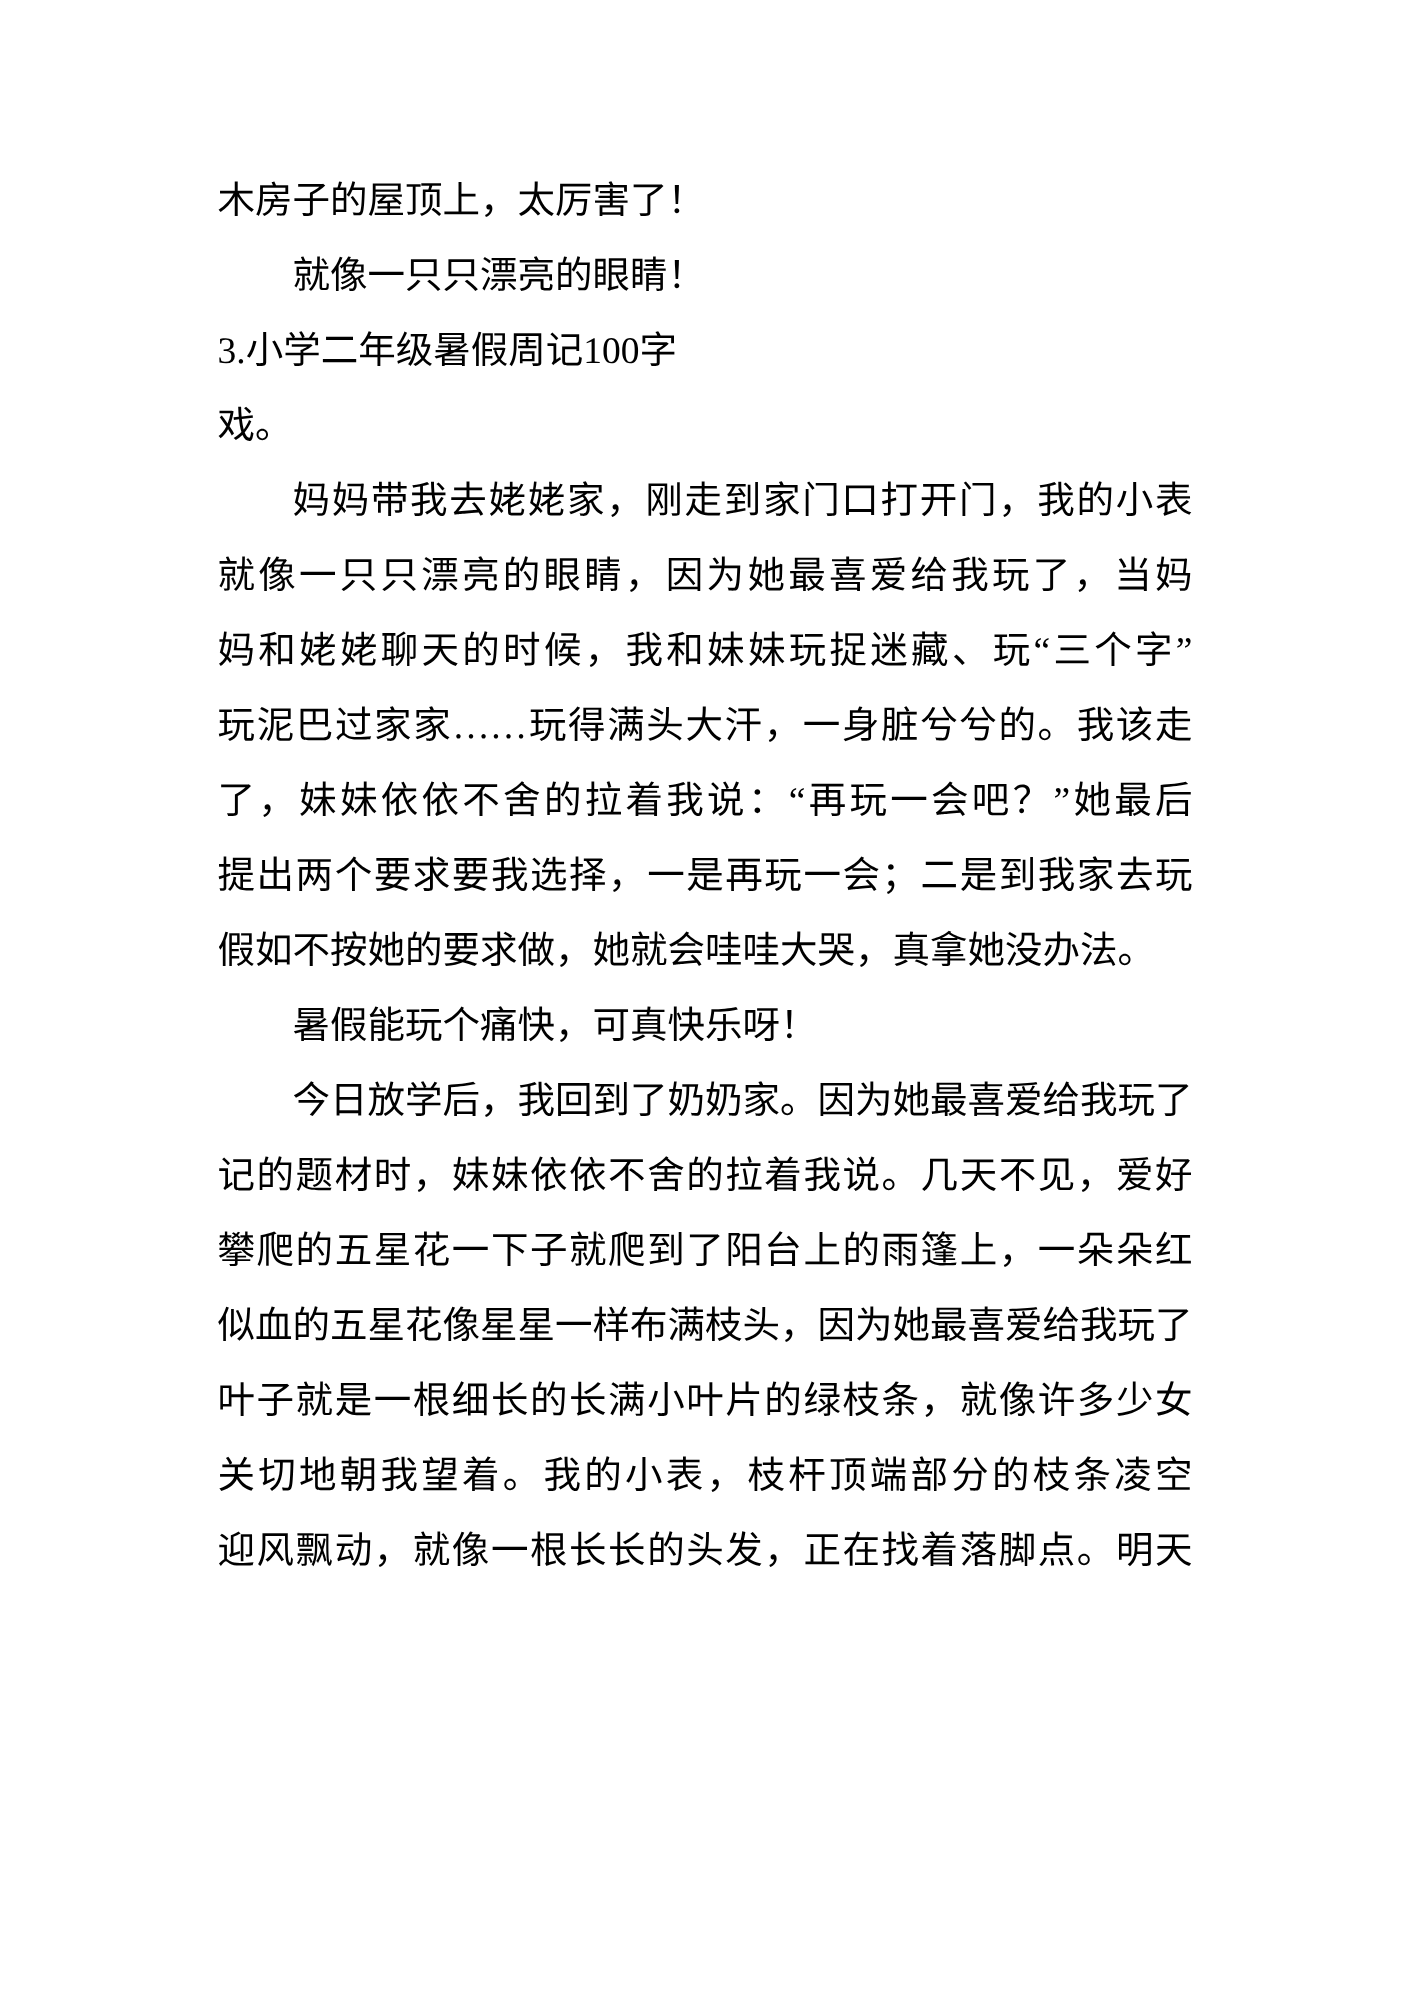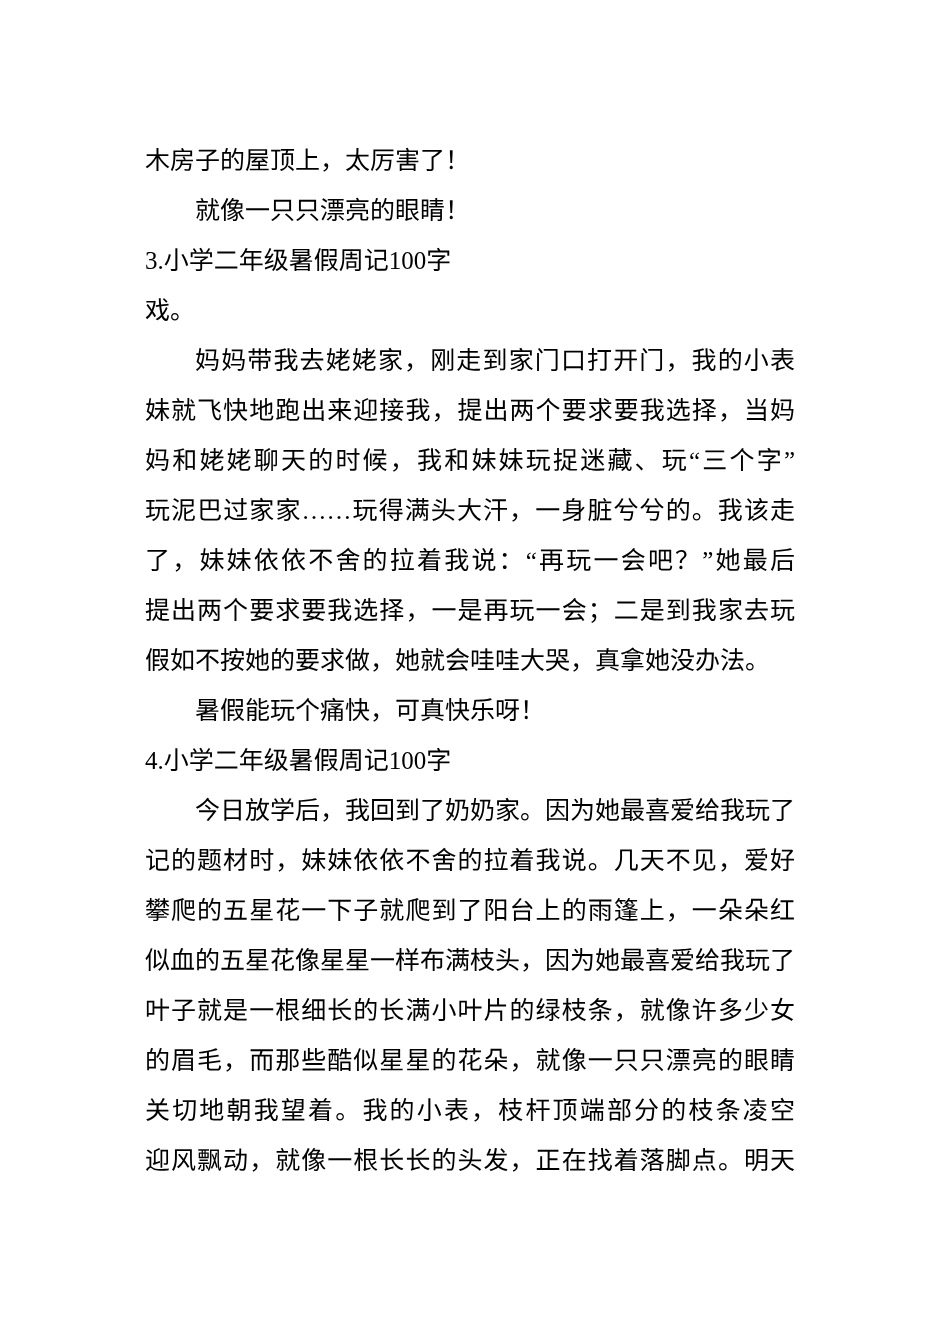--- a/index.html
+++ b/index.html
@@ -14,21 +14,21 @@
   }
   .page {
     position: relative;
     width: 950px;
     height: 1344px;
     background: #ffffff;
   }
   .text-block {
     position: absolute;
     left: 145px;
-    top: 136px;
+    top: 110px;
     width: 650px;
     font-family: "Liberation Serif", "DejaVu Serif", serif;
     font-size: 25px;
     color: #000000;
     -webkit-font-smoothing: antialiased;
   }
   .line {
     height: 50px;
     line-height: 50px;
     white-space: nowrap;
@@ -47,30 +47,28 @@
 </head>
 <body style="background: rgb(255, 255, 255);">
 
 <div class="page">
   <div class="text-block" style="color: rgb(0, 0, 0);">
     <div class="line">木房子的屋顶上，太厉害了！</div>
       <div class="line indent">就像一只只漂亮的眼睛！</div>
       <div class="line">3.小学二年级暑假周记100字</div>
       <div class="line">戏。</div>
       <div class="line indent justify">妈妈带我去姥姥家，刚走到家门口打开门，我的小表</div>
-      <div class="line justify">妹就飞快地跑出来迎接我，提出两个要求要我选择，当妈</div>
+      <div class="line justify">就像一只只漂亮的眼睛，因为她最喜爱给我玩了，当妈</div>
       <div class="line justify">妈和姥姥聊天的时候，我和妹妹玩捉迷藏、玩“三个字”</div>
       <div class="line justify">玩泥巴过家家……玩得满头大汗，一身脏兮兮的。我该走</div>
       <div class="line justify">了，妹妹依依不舍的拉着我说：“再玩一会吧？”她最后</div>
       <div class="line justify">提出两个要求要我选择，一是再玩一会；二是到我家去玩</div>
       <div class="line">假如不按她的要求做，她就会哇哇大哭，真拿她没办法。</div>
       <div class="line indent">暑假能玩个痛快，可真快乐呀！</div>
-      <div class="line">4.小学二年级暑假周记100字</div>
       <div class="line indent justify">今日放学后，我回到了奶奶家。因为她最喜爱给我玩了</div>
       <div class="line justify">记的题材时，妹妹依依不舍的拉着我说。几天不见，爱好</div>
       <div class="line justify">攀爬的五星花一下子就爬到了阳台上的雨篷上，一朵朵红</div>
       <div class="line justify">似血的五星花像星星一样布满枝头，因为她最喜爱给我玩了</div>
       <div class="line justify">叶子就是一根细长的长满小叶片的绿枝条，就像许多少女</div>
-      <div class="line justify">的眉毛，而那些酷似星星的花朵，就像一只只漂亮的眼睛</div>
       <div class="line justify">关切地朝我望着。我的小表，枝杆顶端部分的枝条凌空</div>
       <div class="line justify">迎风飘动，就像一根长长的头发，正在找着落脚点。明天</div>
   </div>
 </div>
 
 </body></html>

